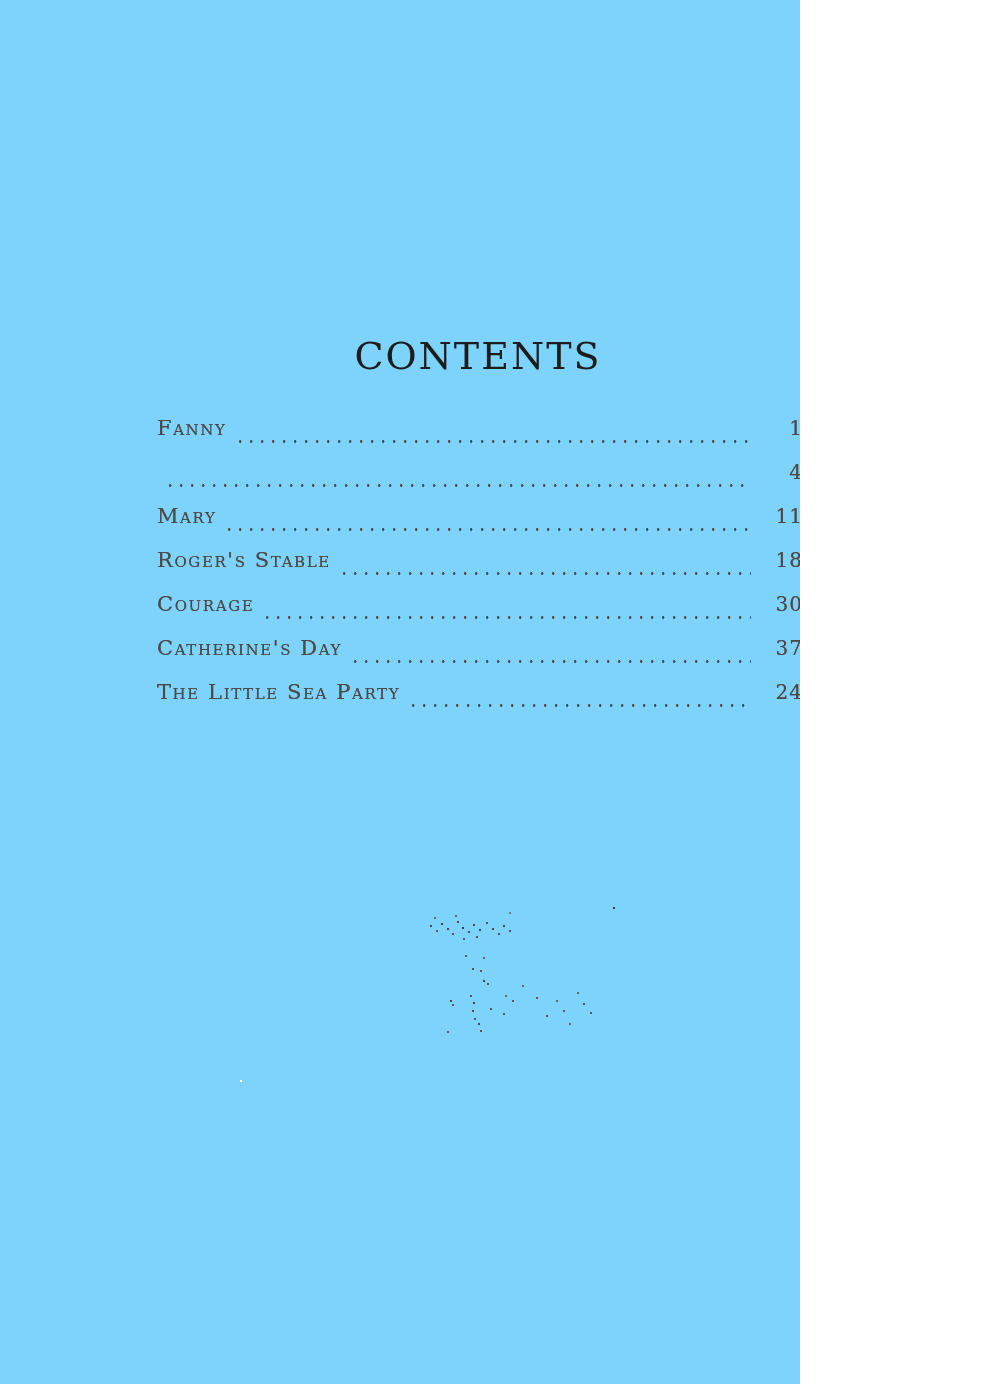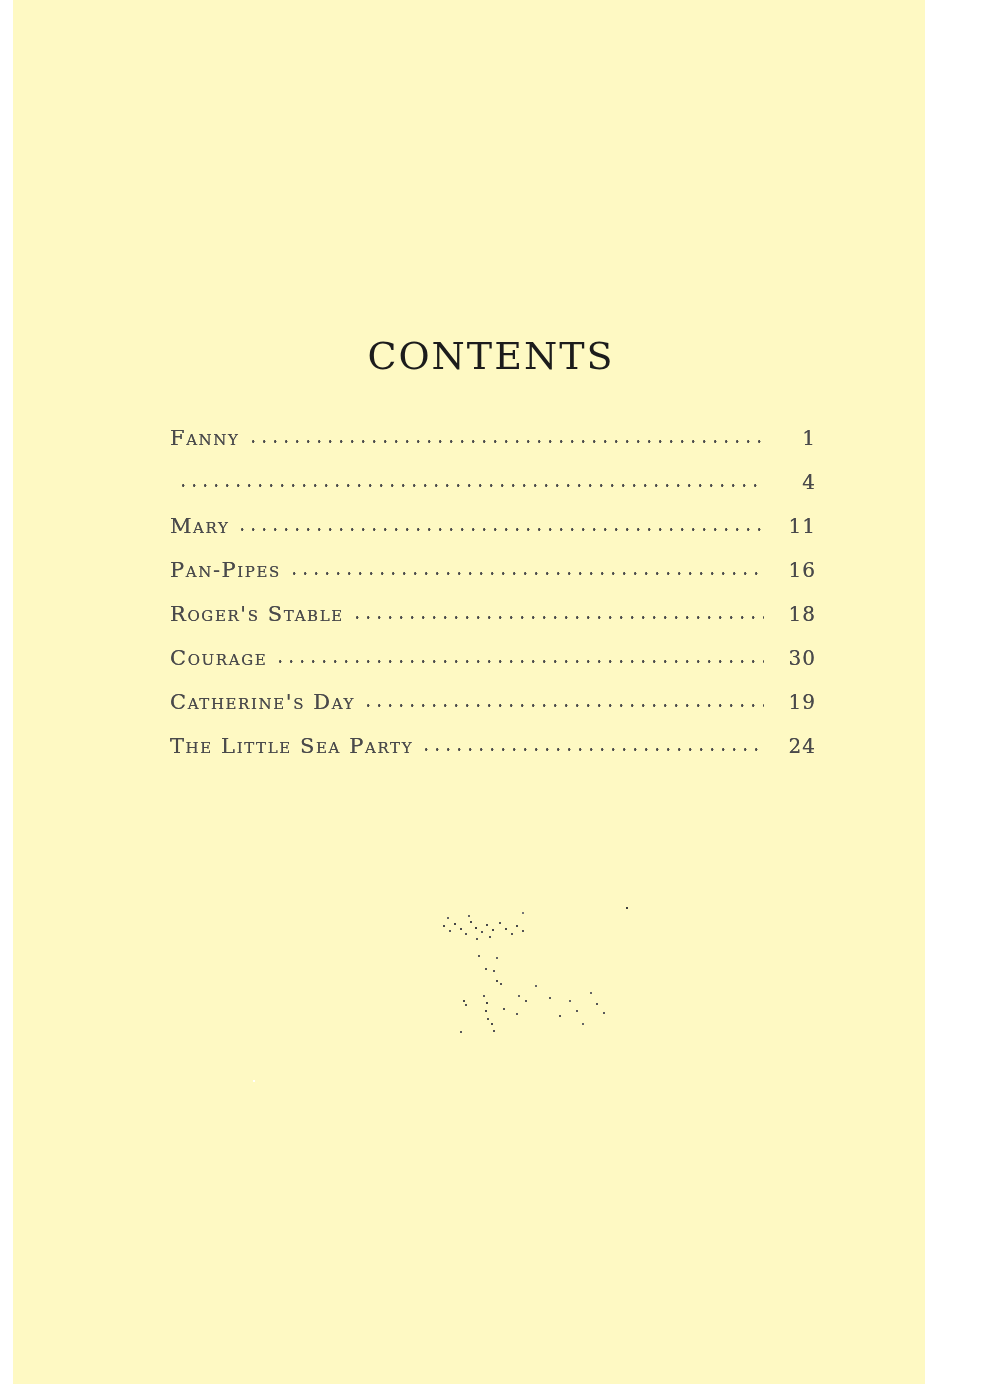--- a/index.html
+++ b/index.html
@@ -1,43 +1,42 @@
 <!DOCTYPE html>
 <html><head>
 <meta charset="utf-8">
 <style>
   html,body{margin:0;padding:0;background:#ffffff;}
   .page{
     position:relative;
-    width:912px;height:1384px;
-    background:#fef9c3;
+    width:800px;height:1384px;
+    background:#7dd3fc;
     overflow:hidden;
     font-family:"DejaVu Serif","Liberation Serif",serif;
-    margin-left:13px;
   }
   .title{
     position:absolute;
     top:334px;left:0;width:1000px;
     margin:0;
     text-align:center;
     transform:translateX(-22px);
     font-size:38px;
     font-weight:500;
     letter-spacing:2px;
     color:#1c1c1c;
     font-family:"DejaVu Serif","Liberation Serif",serif;
   }
   .toc{
     position:absolute;
     left:157px;top:406px;
     width:646px;
   }
   .row{
     display:flex;
-    align-items:flex-end;
+    align-items:center;
     height:44px;
   }
   .etitle{
     font-variant:small-caps;
     font-size:21px;
     letter-spacing:1.6px;
     color:#4a4a4a;
     white-space:nowrap;
     text-shadow:0 0 0.6px #6a6a6a;
   }
@@ -101,38 +100,33 @@
       <div class="row">
         <span class="leader"></span>
         <span class="pnum">4</span>
       </div>
       <div class="row">
         <span class="etitle">Mary</span>
         <span class="leader"></span>
         <span class="pnum">11</span>
       </div>
       <div class="row">
-        <span class="etitle">Pan-Pipes</span>
-        <span class="leader"></span>
-        <span class="pnum">16</span>
-      </div>
-      <div class="row">
         <span class="etitle">Roger's Stable</span>
         <span class="leader"></span>
         <span class="pnum">18</span>
       </div>
       <div class="row">
         <span class="etitle">Courage</span>
         <span class="leader"></span>
         <span class="pnum">30</span>
       </div>
       <div class="row">
         <span class="etitle">Catherine's Day</span>
         <span class="leader"></span>
-        <span class="pnum">19</span>
+        <span class="pnum">37</span>
       </div>
       <div class="row">
         <span class="etitle">The Little Sea Party</span>
         <span class="leader"></span>
         <span class="pnum">24</span>
       </div>
     </div>
 
   <div class="speck-base"></div>
   <div class="mark-tr-1"></div>

